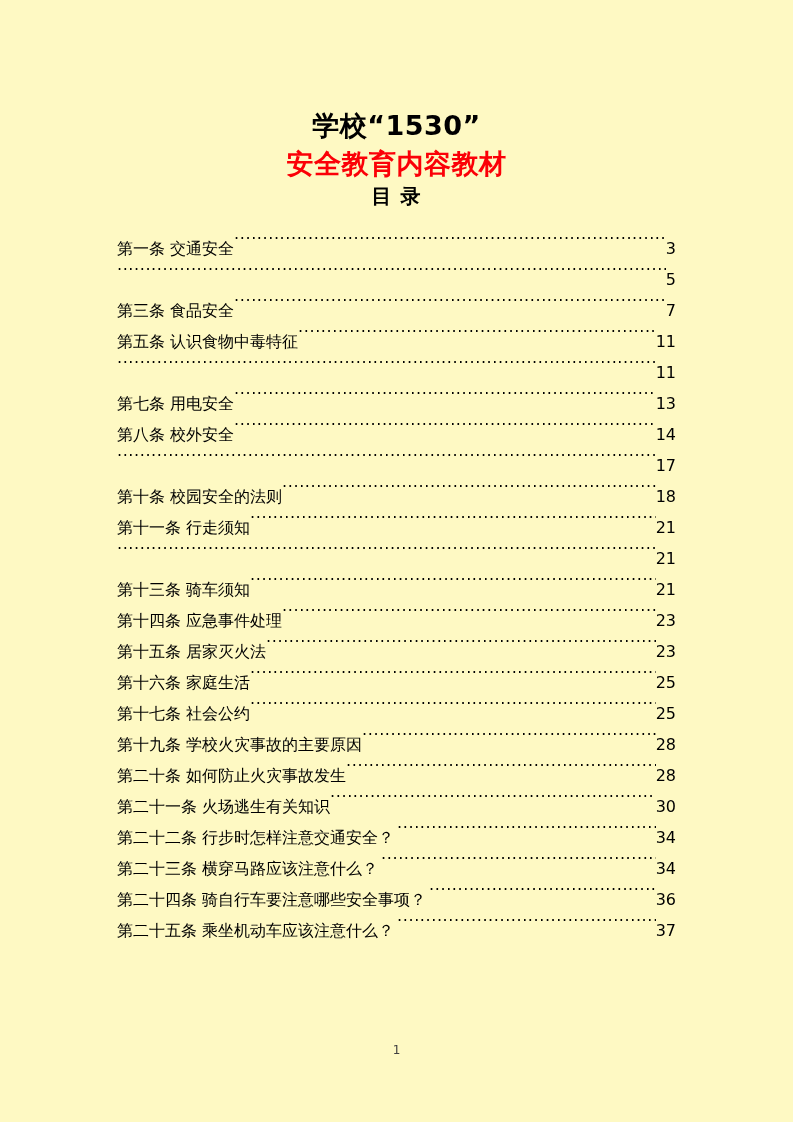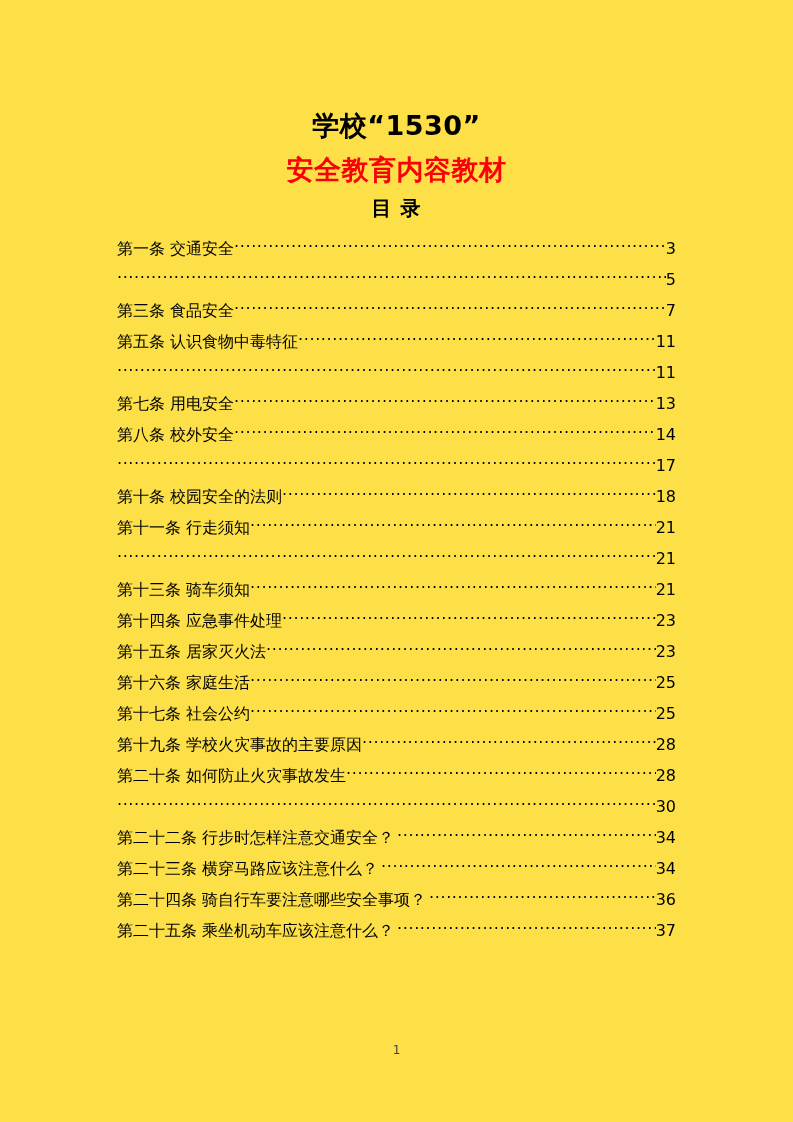--- a/index.html
+++ b/index.html
@@ -14,21 +14,21 @@
     position: relative;
     overflow: hidden;
     font-family: "DejaVu Sans", "Liberation Sans", sans-serif;
     color: #000000;
     -webkit-font-smoothing: antialiased;
   }
 
   .page {
     position: absolute;
     inset: 0;
-    background: #fde047;
+    background: #fef9c3;
   }
 
   
   .title-block {
     position: absolute;
     left: 0;
     right: 0;
     top: 108px;
     text-align: center;
   }
@@ -42,43 +42,42 @@
     white-space: nowrap;
   }
 
   .doc-subtitle {
     font-size: 27px;
     font-weight: bold;
     line-height: 36px;
     letter-spacing: 0.5px;
     color: #fb0007;
     white-space: nowrap;
-    margin-top: 8px;
+    margin-top: 2px;
   }
 
   .toc-heading {
     font-size: 20px;
     font-weight: bold;
     line-height: 28px;
     color: #000000;
-    margin-top: 6px;
     letter-spacing: 1px;
   }
 
   
   .toc {
     position: absolute;
     left: 117px;
     top: 233px;
     width: 559px;
   }
 
   .toc-row {
     display: flex;
-    align-items: center;
+    align-items: flex-start;
     height: 31px;
     font-size: 16px;
     line-height: 31px;
     color: #000000;
     white-space: nowrap;
   }
 
   .toc-label {
     flex: 0 0 auto;
   }
@@ -218,20 +217,21 @@
         <span class="toc-label">第十九条  学校火灾事故的主要原因</span>
         <span class="toc-dots"></span>
         <span class="toc-page">28</span>
       </div>
       <div class="toc-row">
         <span class="toc-label">第二十条  如何防止火灾事故发生</span>
         <span class="toc-dots"></span>
         <span class="toc-page">28</span>
       </div>
       <div class="toc-row">
+        <span class="toc-label">第二十一条  火场逃生有关知识</span>
         <span class="toc-dots"></span>
         <span class="toc-page">30</span>
       </div>
       <div class="toc-row gap-before-dots">
         <span class="toc-label">第二十二条  行步时怎样注意交通安全？</span>
         <span class="toc-dots"></span>
         <span class="toc-page">34</span>
       </div>
       <div class="toc-row gap-before-dots">
         <span class="toc-label">第二十三条  横穿马路应该注意什么？</span>

